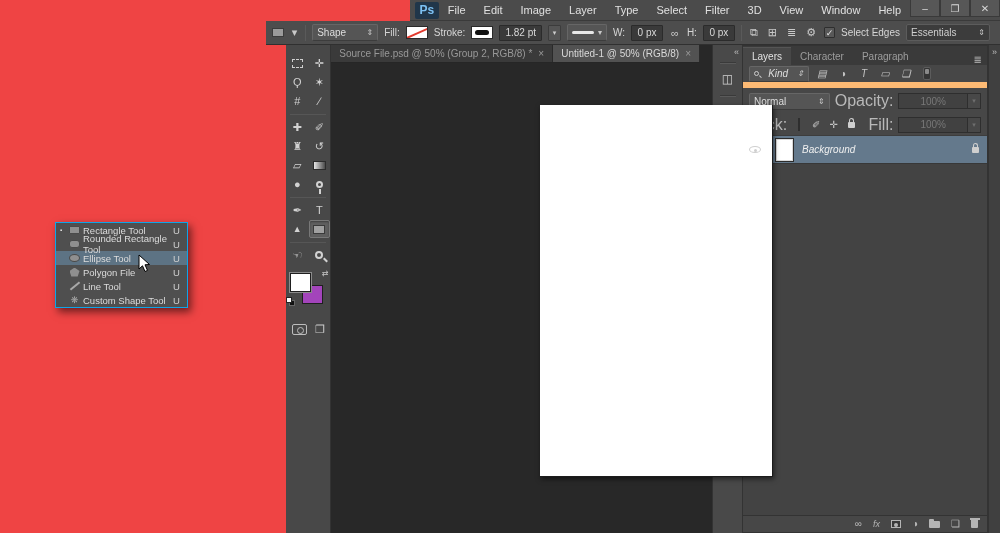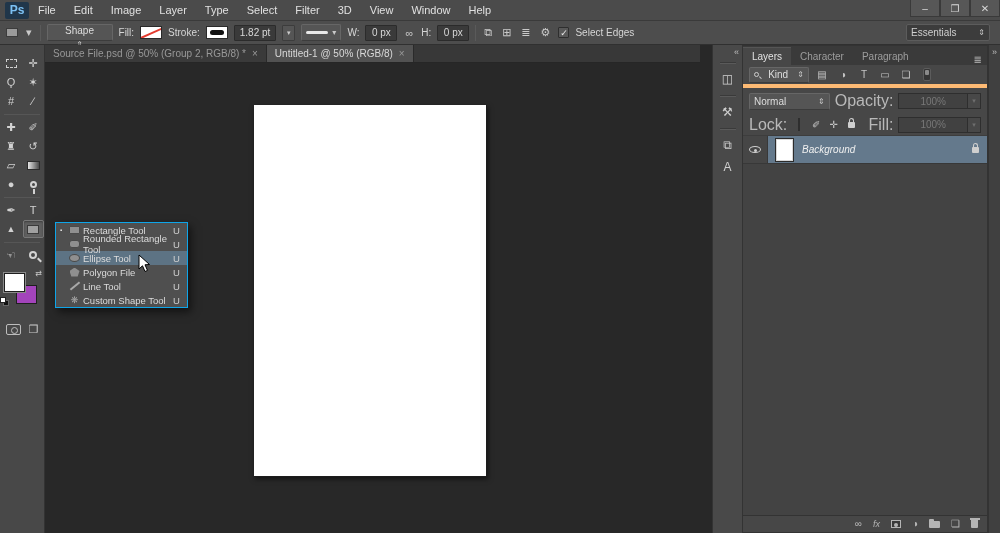--- a/index.html
+++ b/index.html
@@ -1,18 +1,18 @@
 <!DOCTYPE html>
 <html><head>
 <meta charset="utf-8">
 <style>
   * { margin:0; padding:0; box-sizing:border-box; }
   html,body { width:1000px; height:533px; overflow:hidden; }
   body { font-family:"Liberation Sans", sans-serif; background:#4d4d4d; color:#dcdcdc; }
-  .app { position:relative; width:1000px; height:533px; display:flex; flex-direction:column; background:#4d7c0f; }
+  .app { position:relative; width:1000px; height:533px; display:flex; flex-direction:column; background:#ef4444;align-items:flex-end; }
 
   
   .menubar { height:21px; background:#4b4b4b; border-bottom:1px solid #3a3a3a; display:flex; align-items:center; flex:0 0 auto; }
   .ps-logo { width:24px; height:17px; margin-left:5px; background:#20364a; color:#7cc0f2; font-weight:bold; font-size:12px; display:flex; align-items:center; justify-content:center; border-radius:2px; }
   .menu-item { font-size:11px; color:#e0e0e0; padding:0 9px; height:21px; display:flex; align-items:center; cursor:default; }
   .win-controls { margin-left:auto; display:flex; height:18px; align-self:flex-start; }
   .win-btn { width:30px; height:17px; display:flex; align-items:center; justify-content:center; font-size:10px; color:#d8d8d8; background:#575757; border:1px solid #3a3a3a; border-top:none; }
 
   
   .optionsbar { height:24px; background:#4d4d4d; border-bottom:1px solid #303030; display:flex; align-items:center; gap:6px; padding:0 6px; flex:0 0 auto; font-size:10px; }
@@ -79,21 +79,21 @@
   .dock-strip { width:30px; background:#494949; border-left:1px solid #333; display:flex; flex-direction:column; align-items:center; padding-top:2px; }
   .strip-collapse { font-size:9px; color:#bdbdbd; align-self:flex-end; margin-right:3px; }
   .grip { width:16px; height:2px; background:#3a3a3a; border-bottom:1px solid #5a5a5a; margin:5px 0 4px; }
   .strip-icon { width:24px; height:22px; display:flex; align-items:center; justify-content:center; font-size:12px; color:#cfcfcf; }
   .panel { flex:1; background:#474747; border:1px solid #333; display:flex; flex-direction:column; min-width:0; }
   .panel-tabs { height:19px; background:#3a3a3a; display:flex; align-items:flex-end; flex:0 0 auto; }
   .ptab { font-size:10px; padding:3px 9px; color:#9d9d9d; }
   .ptab.active { background:#474747; color:#e2e2e2; border-top:1px solid #555; }
   .pmenu { margin-left:auto; margin-right:5px; font-size:10px; color:#bdbdbd; }
   .prow { display:flex; align-items:center; gap:5px; padding:0 6px; flex:0 0 auto; }
-  .filter-row { height:23px; border-bottom:4px solid #fdba74; }
+  .filter-row { height:23px; border-bottom:6px solid #fdba74;font-style:italic; }
   .kind-select { height:16px; width:60px; font-size:10px; justify-content:space-between; padding:0 4px; }
   .mini-mag { width:5px; height:5px; border:1px solid #ccc; border-radius:50%; position:relative; display:inline-block; }
   .mini-mag::after { content:''; position:absolute; left:4px; top:4px; width:1px; height:3px; background:#ccc; transform:rotate(-45deg); transform-origin:top left; }
   .f-icon { font-size:10px; color:#c4c4c4; width:16px; text-align:center; }
   .toggle { width:8px; height:13px; background:#353535; border:1px solid #5c5c5c; border-radius:2px; position:relative; margin-left:4px; }
   .toggle::before { content:''; position:absolute; left:1px; top:1px; right:1px; height:5px; background:#8a8a8a; border-radius:1px; }
   .blend-row { height:26px; }
   .normal-select { width:118px; height:17px; font-size:10px; justify-content:space-between; }
   .combo-dis { display:flex; height:16px; }
   .combo-dis .val { background:#414141; border:1px solid #2e2e2e; color:#787878; font-size:10px; display:flex; align-items:center; padding:0 21px; min-width:33px; }
@@ -160,21 +160,21 @@
       <div class="win-btn">‒</div>
       <div class="win-btn">❐</div>
       <div class="win-btn">✕</div>
     </div>
   </div>
 
   <div class="optionsbar">
     <span class="preset-rect"></span>
     <span class="ob-icon">▾</span>
     <div class="ob-sep"></div>
-    <div class="dropdown" style="width:66px; justify-content:space-between;flex-direction:column;">
+    <div class="dropdown" style="width:66px; justify-content:space-between;">
       <span>Shape</span>
       <span class="caret">⇕</span>
     </div>
     <span class="ob-label">Fill:</span>
     <span class="swatch-fill"></span>
     <span class="ob-label">Stroke:</span>
     <span class="swatch-stroke"></span>
     <div class="darkfield" style="min-width:42px;">1.82 pt</div>
     <div class="caret-btn">▾</div>
     <div class="dropdown" style="width:40px; justify-content:space-between;">

